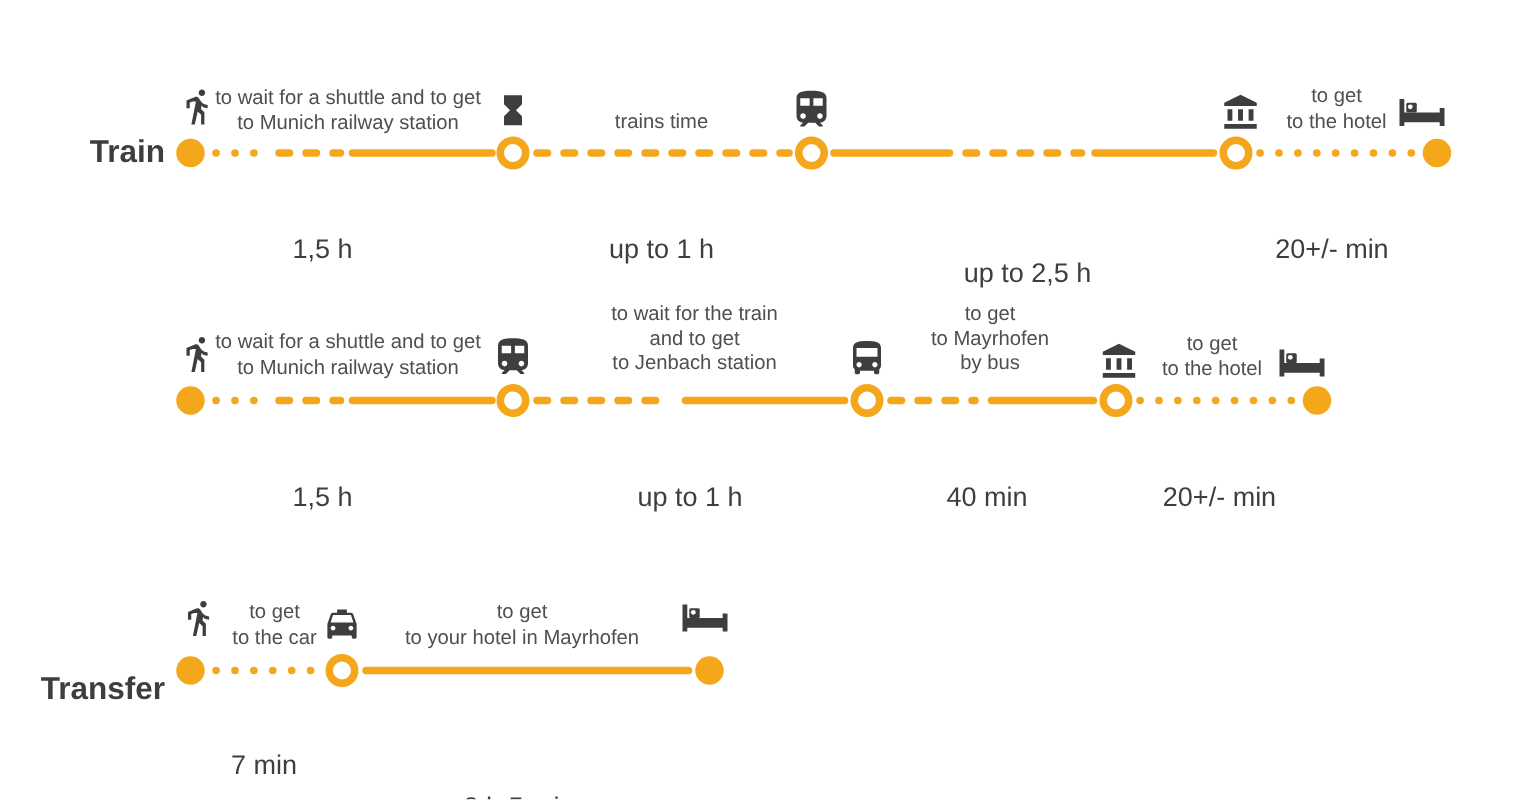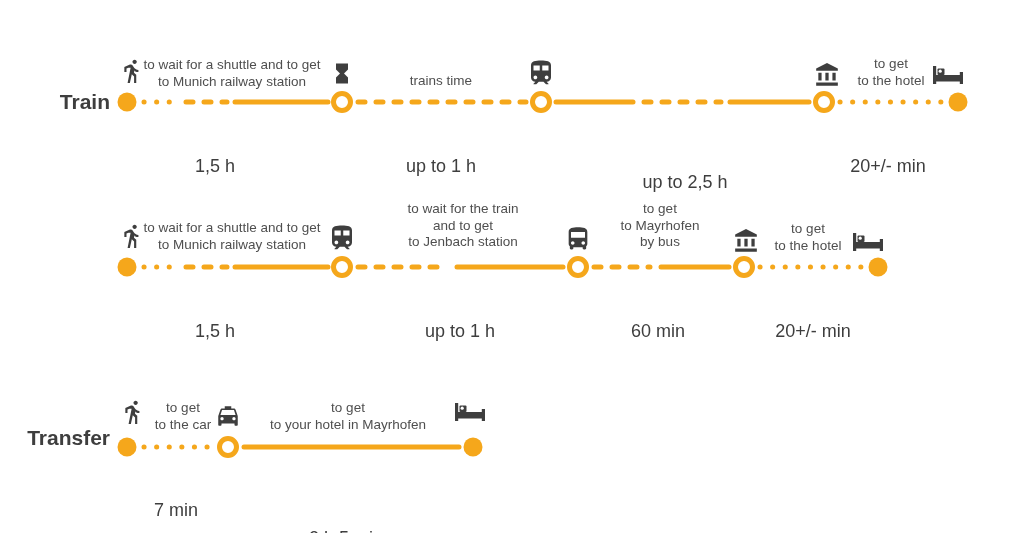--- a/index.html
+++ b/index.html
@@ -139,24 +139,24 @@
 and to get
 to Jenbach station</div>
   <div class="ann" style="left:660px;top:201px">to get
 to Mayrhofen
 by bus</div>
   <div class="ann" style="left:808px;top:221px">to get
 to the hotel</div>
 
   <div class="dur" style="left:215px;top:281px">1,5 h</div>
   <div class="dur" style="left:460px;top:281px">up to 1 h</div>
-  <div class="dur" style="left:658px;top:281px">60 min</div>
+  <div class="dur" style="left:658px;top:281px">40 min</div>
   <div class="dur" style="left:813px;top:281px">20+/- min</div>
 
-  <div class="row-label" style="top:426px">Transfer</div>
+  <div class="row-label" style="top:448px">Transfer</div>
 
   <svg class="track" style="left:113px;top:431px" width="400" height="32" viewBox="0 0 400 32">
     <circle class="nf" cx="14" cy="16" r="9.5"></circle>
     <line class="dot" x1="31" y1="16" x2="100" y2="16"></line>
     <circle class="no" cx="115" cy="16" r="8.5"></circle>
     <line class="solid" x1="131" y1="16" x2="346" y2="16"></line>
     <circle class="nf" cx="360" cy="16" r="9.5"></circle>
   </svg>
 
   <svg class="icon" style="left:121px;top:399px;width:26px;height:26px">

